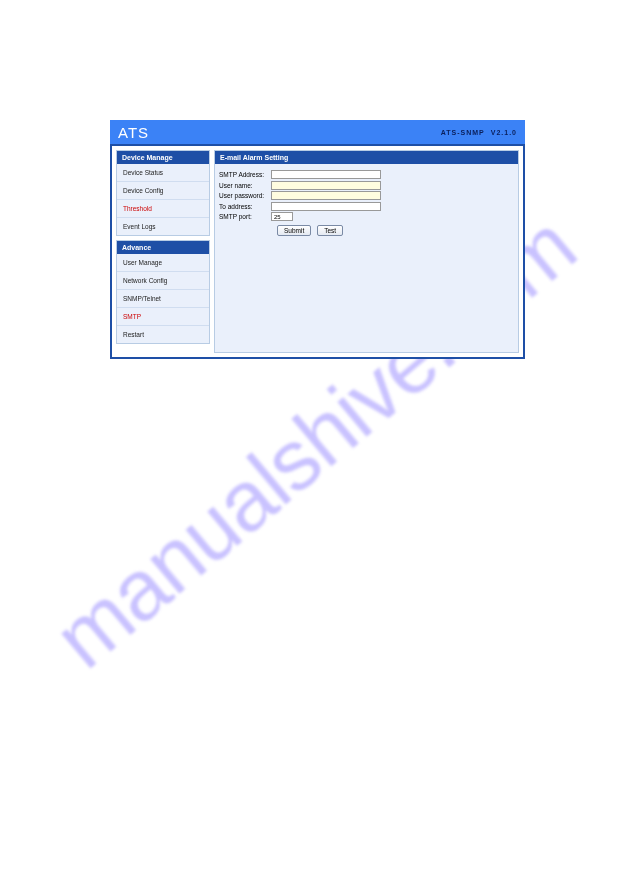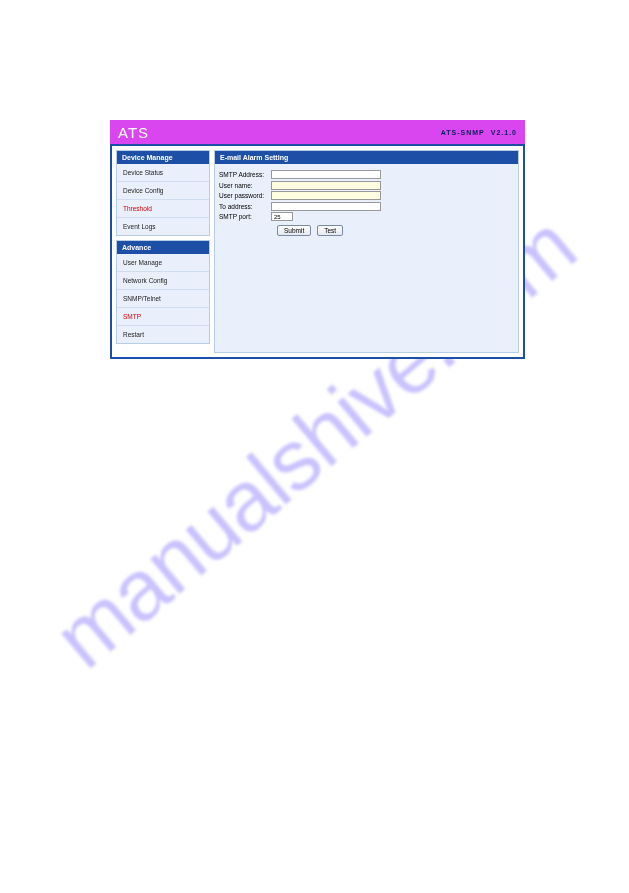--- a/index.html
+++ b/index.html
@@ -18,21 +18,21 @@
     pointer-events: none;
     z-index: 1;
   }
   .app {
     position: absolute;
     left: 110px; top: 120px;
     width: 415px;
     z-index: 2;
   }
   .titlebar {
-    background: #d946ef;
+    background: #3b82f6;
     color: #fff;
     height: 24px;
     display: flex;
     align-items: center;
     padding: 0 8px;
     font-size: 15px;
     font-weight: 500;
     letter-spacing: 1px;
   }
   .titlebar .spacer { flex: 1; }

